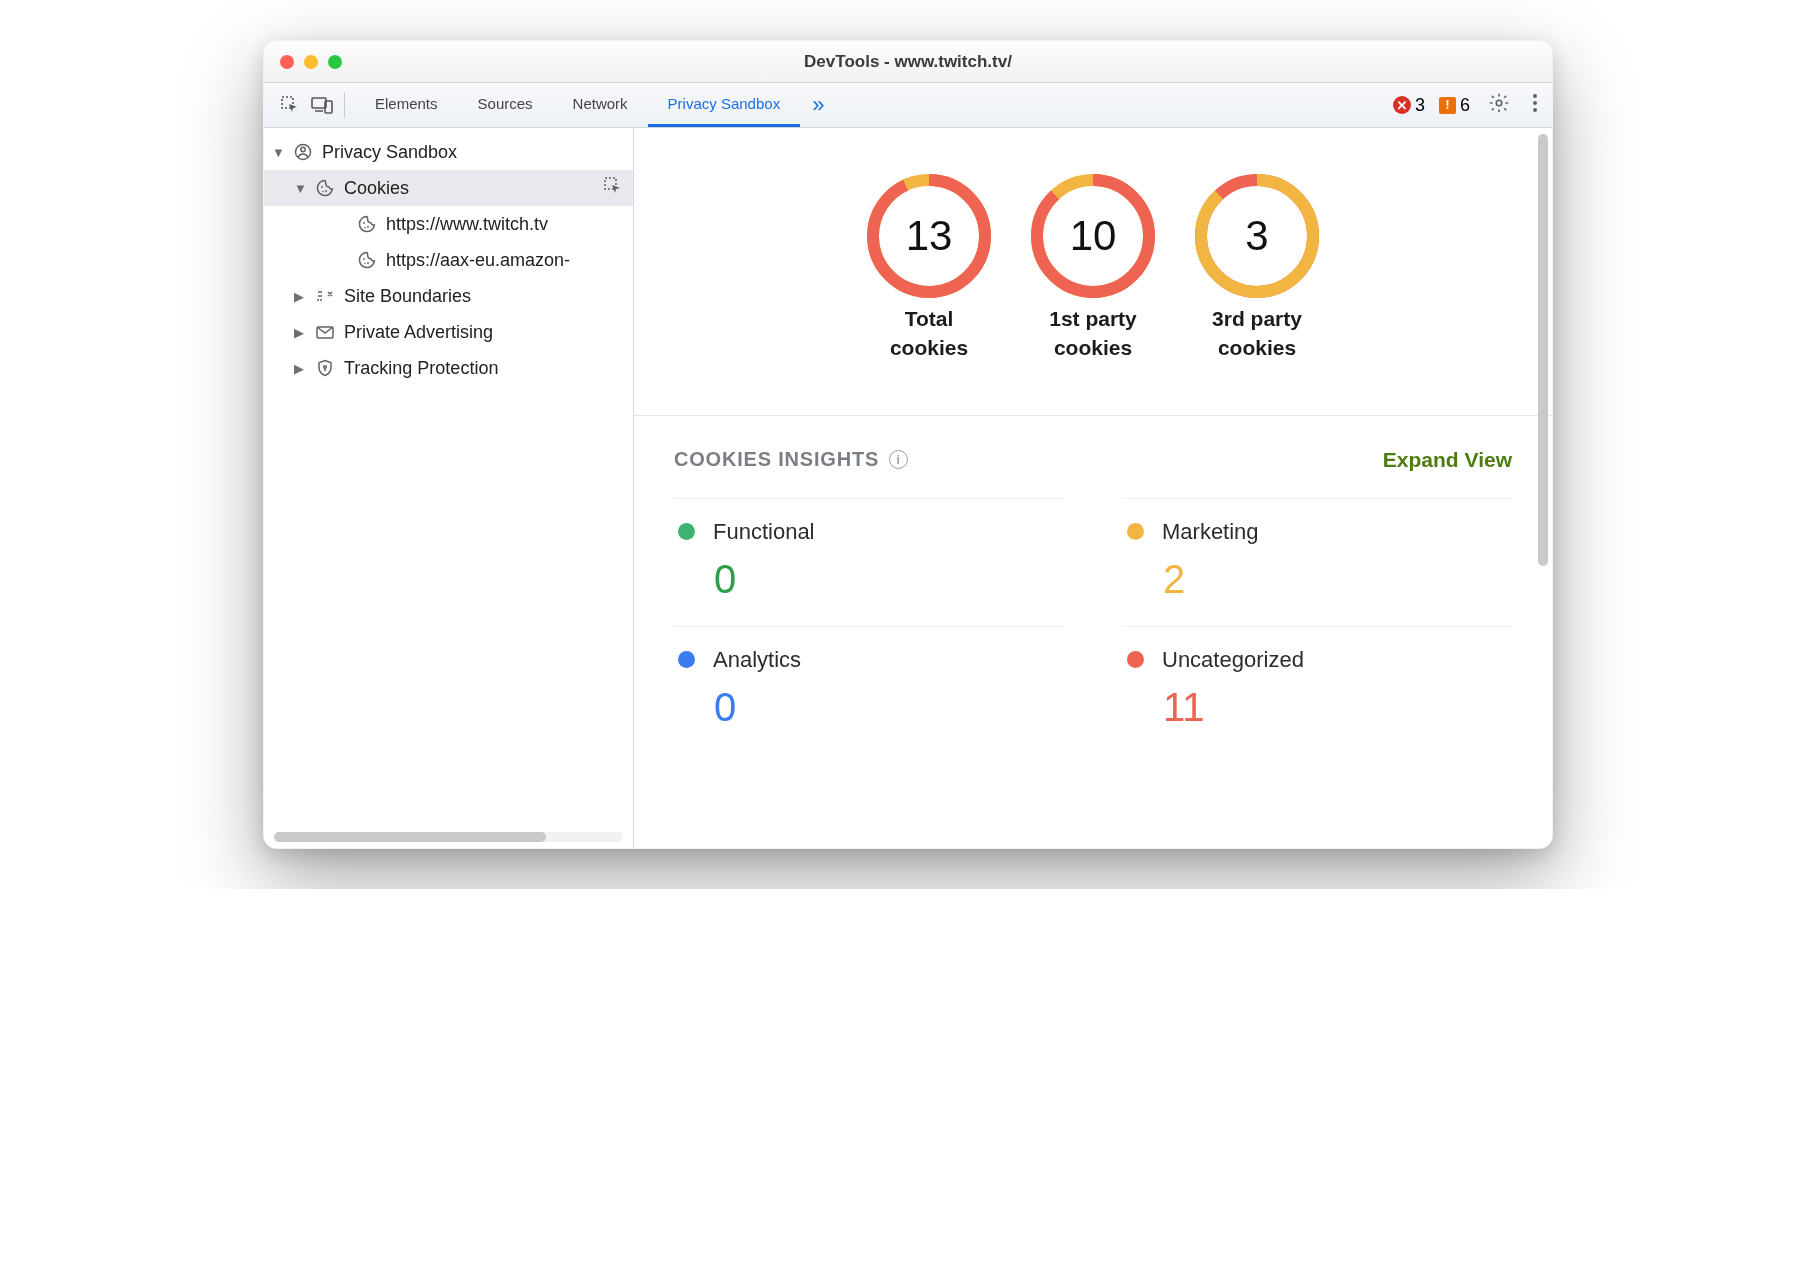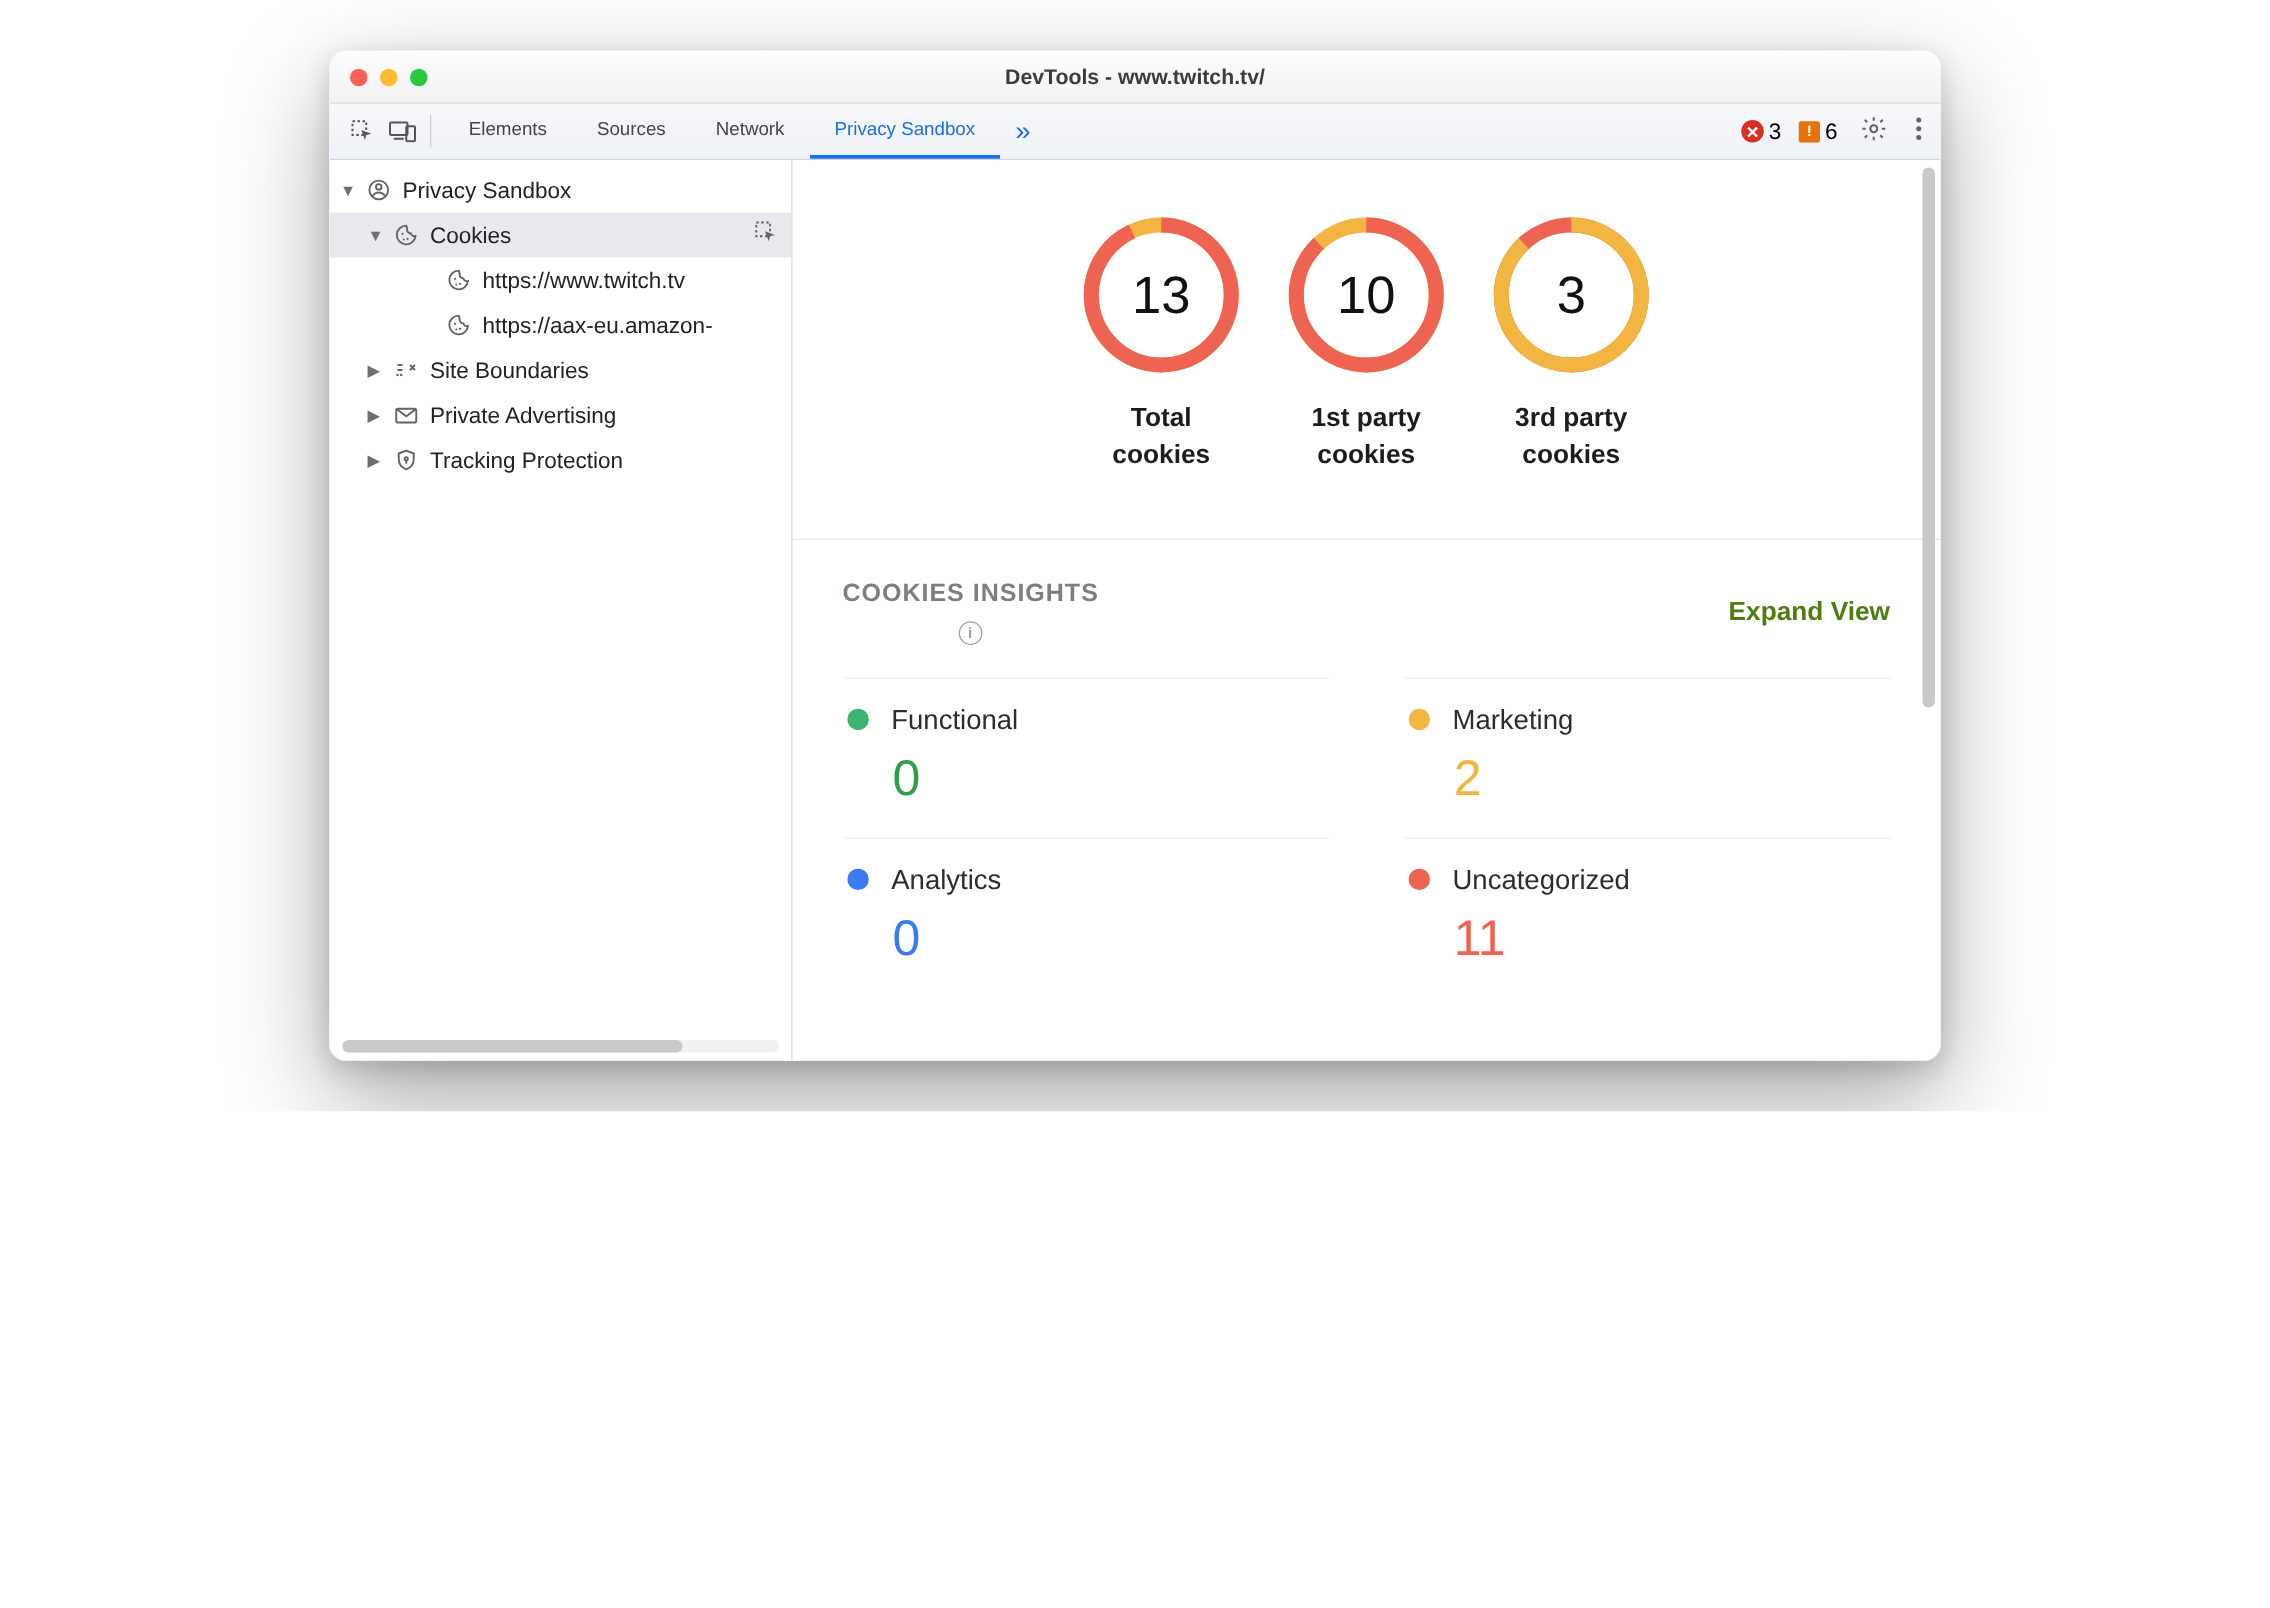--- a/index.html
+++ b/index.html
@@ -89,24 +89,24 @@
   .main { flex:1; display:flex; flex-direction:column; overflow:hidden; position:relative;}
   .vscroll { position:absolute; top:6px; right:4px; width:10px; height:60%; background:#c9c9c9; border-radius:5px;}
   .counters { display:flex; justify-content:center; gap:36px; padding:44px 20px 52px; border-bottom:1px solid #e3e5e9; }
   .counter { display:flex; flex-direction:column; align-items:center; }
   .ring-wrap { position:relative; width:128px; height:128px; }
   .ring-wrap svg { transform:rotate(-90deg); }
   .ring-value {
     position:absolute; inset:0; display:flex; align-items:center; justify-content:center;
     font-size:42px; font-weight:400; color:#111;
   }
-  .counter-label { margin-top:20px; font-size:21px; font-weight:700; color:#1c1c1c; text-align:center; line-height:1.4;}
+  .counter-label { margin-top:4px; font-size:21px; font-weight:700; color:#1c1c1c; text-align:center; line-height:1.4;}
   .insights { padding: 32px 40px 10px; }
   .insights-header { display:flex; align-items:center; justify-content:space-between; margin-bottom:26px;}
-  .insights-title { font-size:20px; font-weight:700; letter-spacing:0.8px; color:#7b7e84; display:flex; align-items:center; gap:10px;flex-direction:column;}
+  .insights-title { font-size:20px; font-weight:700; letter-spacing:0.8px; color:#7b7e84; display:flex; align-items:center; gap:10px;}
   .info-icon {
     width:19px;height:19px;border:1.8px solid #9a9da3;border-radius:50%;
     display:flex;align-items:center;justify-content:center;font-size:12px;color:#9a9da3;font-weight:700;
   }
   .expand-link { font-size:21px; font-weight:700; color:#4d7c0f; cursor:pointer; }
   .cards { display:grid; grid-template-columns:1fr 1fr; gap:0 60px; }
   .card { border-top:1px solid #edeef1; padding:20px 4px 24px; display:flex; flex-direction:column; gap:12px; }
   .card-head { display:flex; align-items:center; gap:18px; }
   .dot { width:17px; height:17px; border-radius:50%; }
   .card-name { font-size:22px; color:#2c2c2c; }

